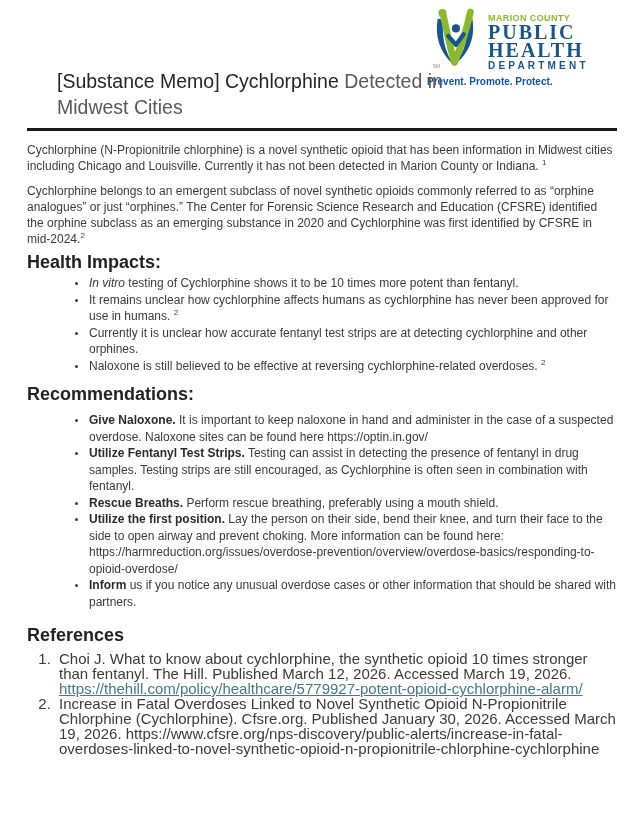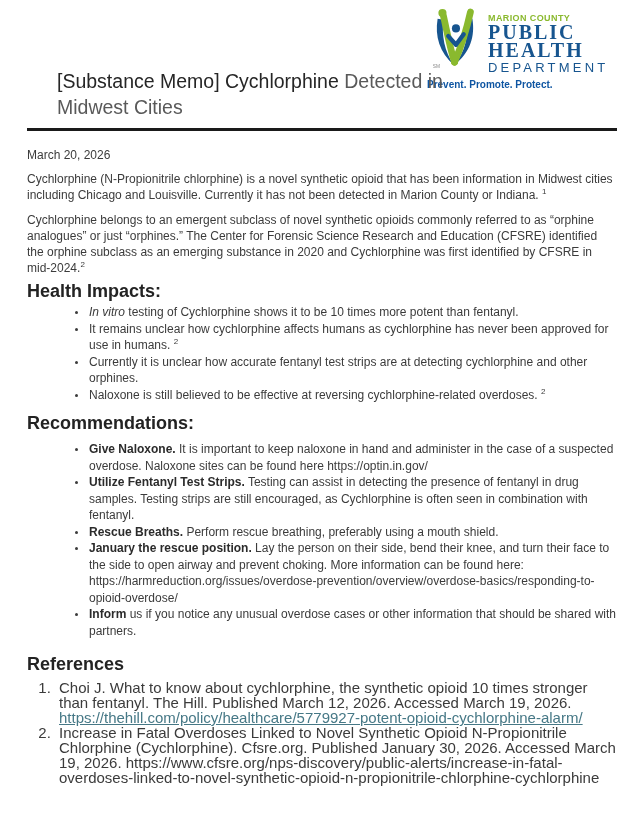--- a/index.html
+++ b/index.html
@@ -14,21 +14,21 @@
             border-bottom:3px solid #1a1a1a; }
   .logo { position:absolute; top:6px; right:0; width:190px; }
   .logo-row { display:flex; align-items:flex-start; }
   .logo-icon { width:56px; height:66px; flex:0 0 auto; }
   .logo-textblock { margin-left:5px; padding-top:7px; }
   .logo-county { font-size:9px; font-weight:bold; letter-spacing:.4px; color:#8ab92e; }
   .logo-public, .logo-health {
     font-family:"Liberation Serif", serif; font-size:20px; line-height:18px;
     letter-spacing:2px; color:#17558f; font-weight:600;
   }
-  .logo-dept { font-size:13px; font-weight:normal; letter-spacing:3.2px; color:#17558f; margin-top:1px; }
+  .logo-dept { font-size:10px; font-weight:bold; letter-spacing:3.2px; color:#17558f; margin-top:1px; }
   .logo-tagline { text-align:left; font-size:10px; font-weight:bold; color:#0e55a2; margin-top:4px; padding-right:2px; }
   .doc-title { position:absolute; left:30px; top:68px; width:404px;
                font-size:19.5px; line-height:26px; color:#262626; }
   .doc-title .t2 { color:#595959; }
   
   .content { position:absolute; top:134px; left:27px; width:590px;
              font-size:12px; line-height:16px; }
   .date { margin-top:13px; }
   .para1 { margin-top:8px; }
   .para2 { margin-top:9px; }
@@ -75,39 +75,38 @@
           <div class="logo-dept">DEPARTMENT</div>
         </div>
       </div>
       <div class="logo-tagline">Prevent. Promote. Protect.</div>
     </div>
 
     <div class="doc-title"><span class="t1">[Substance Memo] Cychlorphine </span><span class="t2">Detected in Midwest Cities</span></div>
   </div>
 
   <div class="content">
-    <div class="date">March 20, 2026</div>
 
     <p class="para1"><span>Cychlorphine (N-Propionitrile chlorphine) is a novel synthetic opioid that has been information in Midwest cities including Chicago and Louisville. Currently it has not been detected in Marion County or Indiana. </span><sup class="sup">1</sup></p>
     <p class="para2"><span>Cychlorphine belongs to an emergent subclass of novel synthetic opioids commonly referred to as “orphine analogues” or just “orphines.” The Center for Forensic Science Research and Education (CFSRE) identified the orphine subclass as an emerging substance in 2020 and Cychlorphine was first identified by CFSRE in mid-2024.</span><sup class="sup">2</sup></p>
 
     <h3 class="h-impacts">Health Impacts:</h3>
     <ul class="bullets">
         <li><span class="i">In vitro</span><span> testing of Cychlorphine shows it to be 10 times more potent than fentanyl.</span></li>
         <li><span>It remains unclear how cychlorphine affects humans as cychlorphine has never been approved for use in humans. </span><sup class="sup">2</sup></li>
         <li><span>Currently it is unclear how accurate fentanyl test strips are at detecting cychlorphine and other orphines.</span></li>
         <li><span>Naloxone is still believed to be effective at reversing cychlorphine-related overdoses. </span><sup class="sup">2</sup></li>
       </ul>
 
     <h3 class="h-recs">Recommendations:</h3>
     <ul class="bullets bullets-recs">
         <li><span class="b">Give Naloxone.</span><span> It is important to keep naloxone in hand and administer in the case of a suspected overdose. Naloxone sites can be found here https://optin.in.gov/</span></li>
         <li><span class="b">Utilize Fentanyl Test Strips.</span><span> Testing can assist in detecting the presence of fentanyl in drug samples. Testing strips are still encouraged, as Cychlorphine is often seen in combination with fentanyl.</span></li>
         <li><span class="b">Rescue Breaths.</span><span> Perform rescue breathing, preferably using a mouth shield.</span></li>
-        <li><span class="b">January the rescue position.</span><span> Lay the person on their side, bend their knee, and turn their face to the side to open airway and prevent choking. More information can be found here: https://harmreduction.org/issues/overdose-prevention/overview/overdose-basics/responding-to-opioid-overdose/</span></li>
+        <li><span class="b">Utilize the first position.</span><span> Lay the person on their side, bend their knee, and turn their face to the side to open airway and prevent choking. More information can be found here: https://harmreduction.org/issues/overdose-prevention/overview/overdose-basics/responding-to-opioid-overdose/</span></li>
         <li><span class="b">Inform</span><span> us if you notice any unusual overdose cases or other information that should be shared with partners.</span></li>
       </ul>
 
     <h3 class="h-refs">References</h3>
     <ol class="refs">
         <li><span>Choi J. What to know about cychlorphine, the synthetic opioid 10 times stronger than fentanyl. The Hill. Published March 12, 2026. Accessed March 19, 2026. </span><a class="link" href="#">https://thehill.com/policy/healthcare/5779927-potent-opioid-cychlorphine-alarm/</a></li>
         <li><span>Increase in Fatal Overdoses Linked to Novel Synthetic Opioid N-Propionitrile Chlorphine (Cychlorphine). Cfsre.org. Published January 30, 2026. Accessed March 19, 2026. https://www.cfsre.org/nps-discovery/public-alerts/increase-in-fatal-overdoses-linked-to-novel-synthetic-opioid-n-propionitrile-chlorphine-cychlorphine</span></li>
       </ol>
   </div>
 

